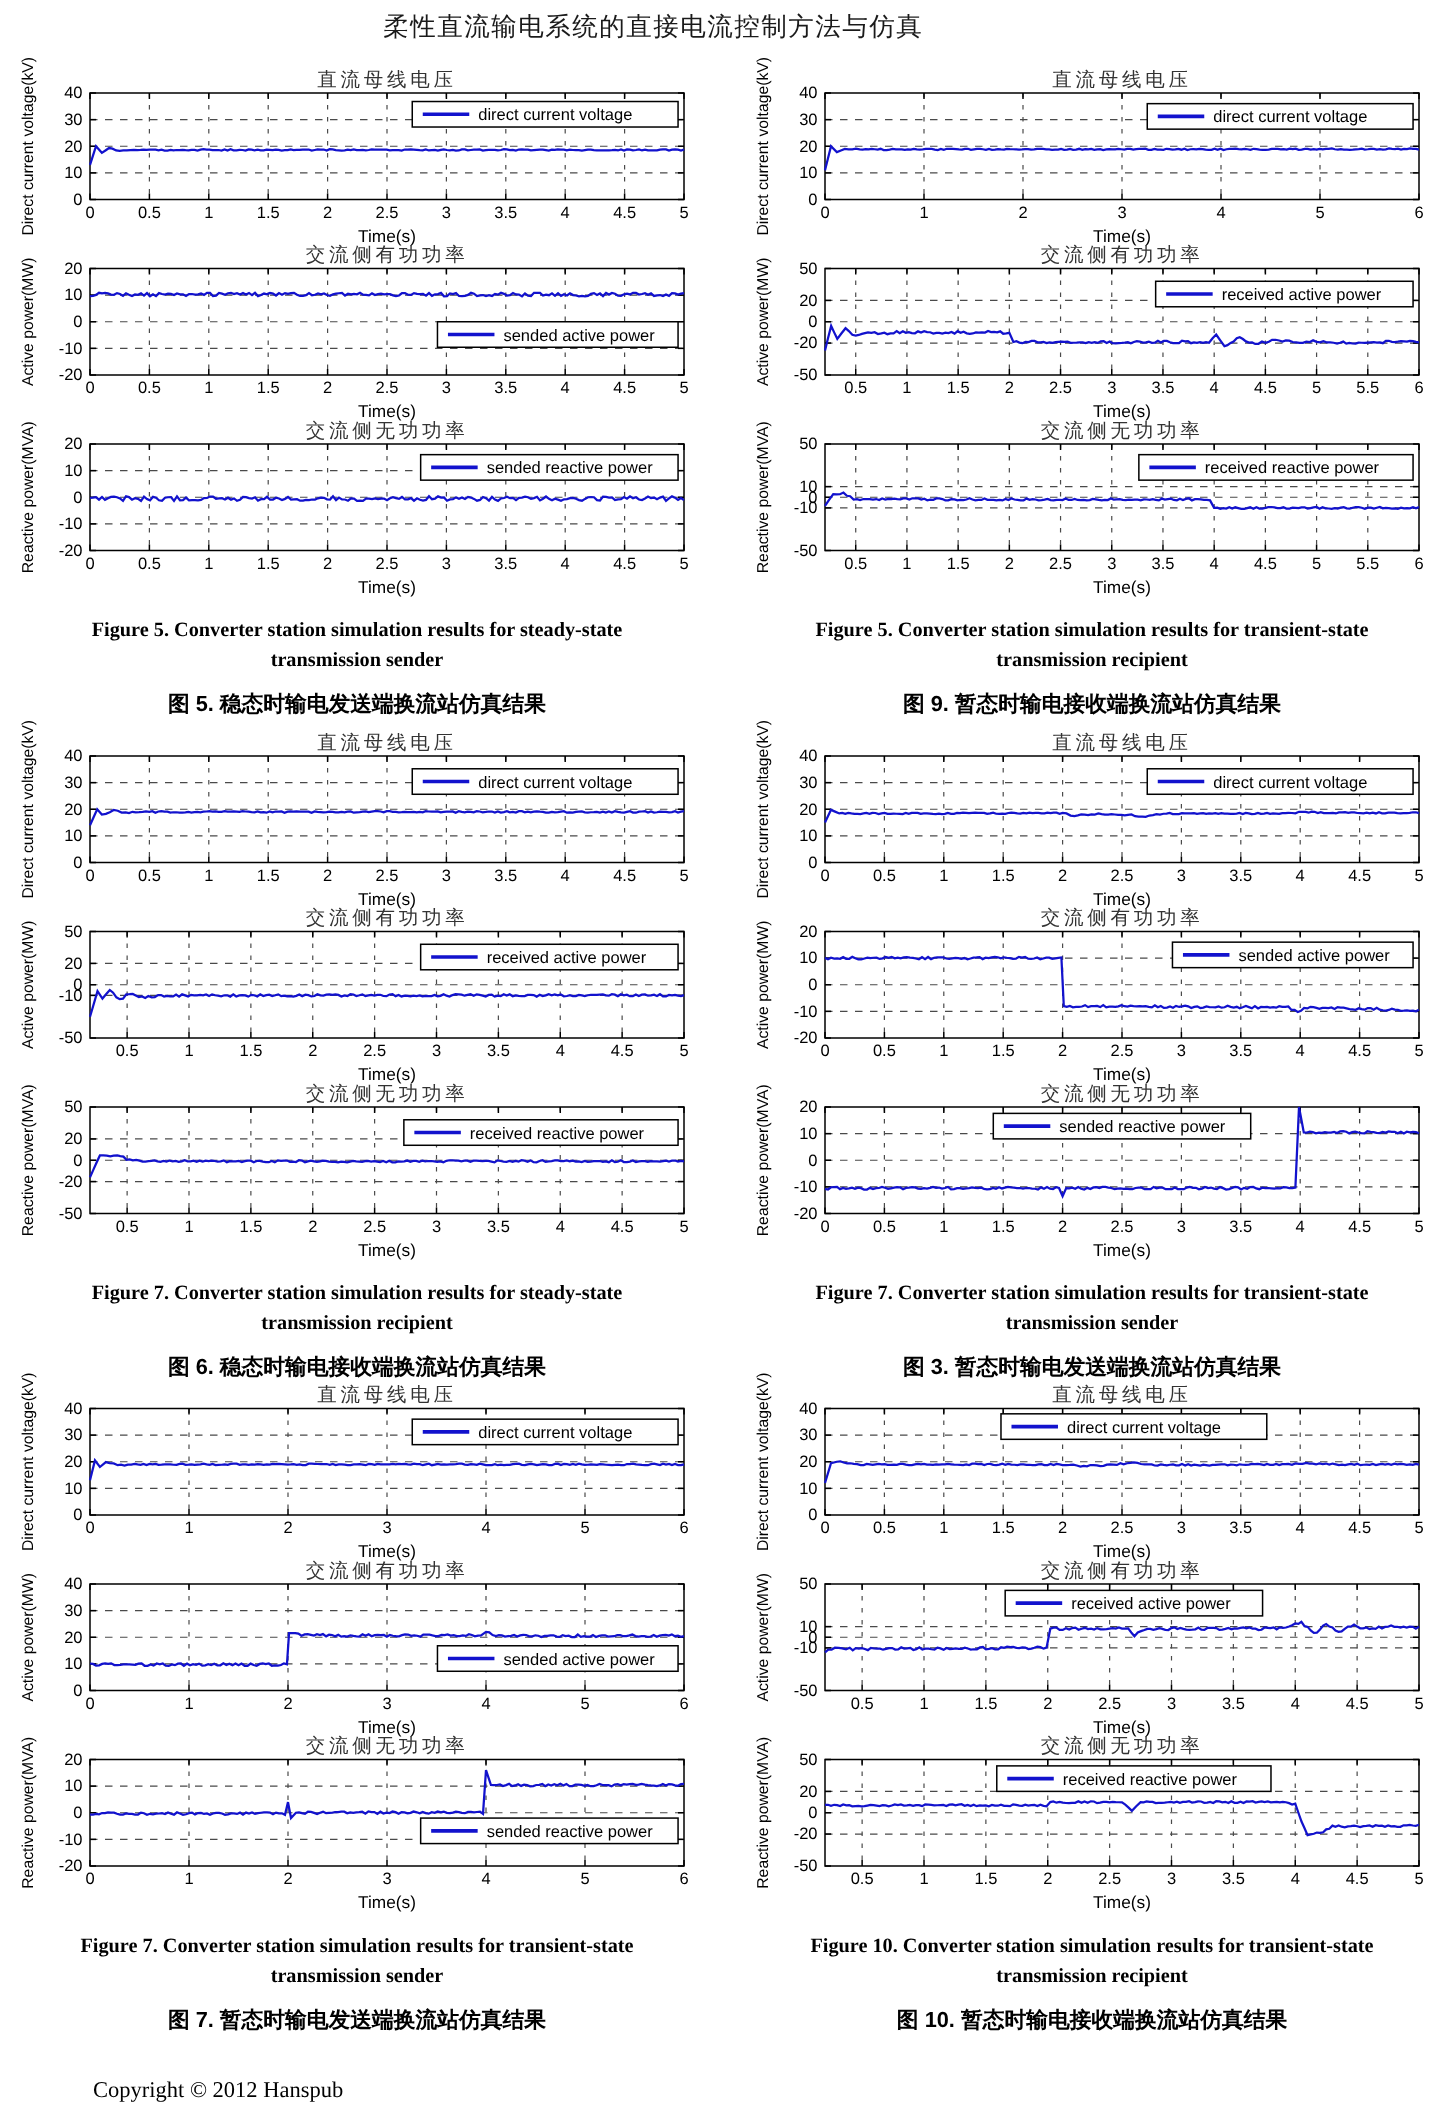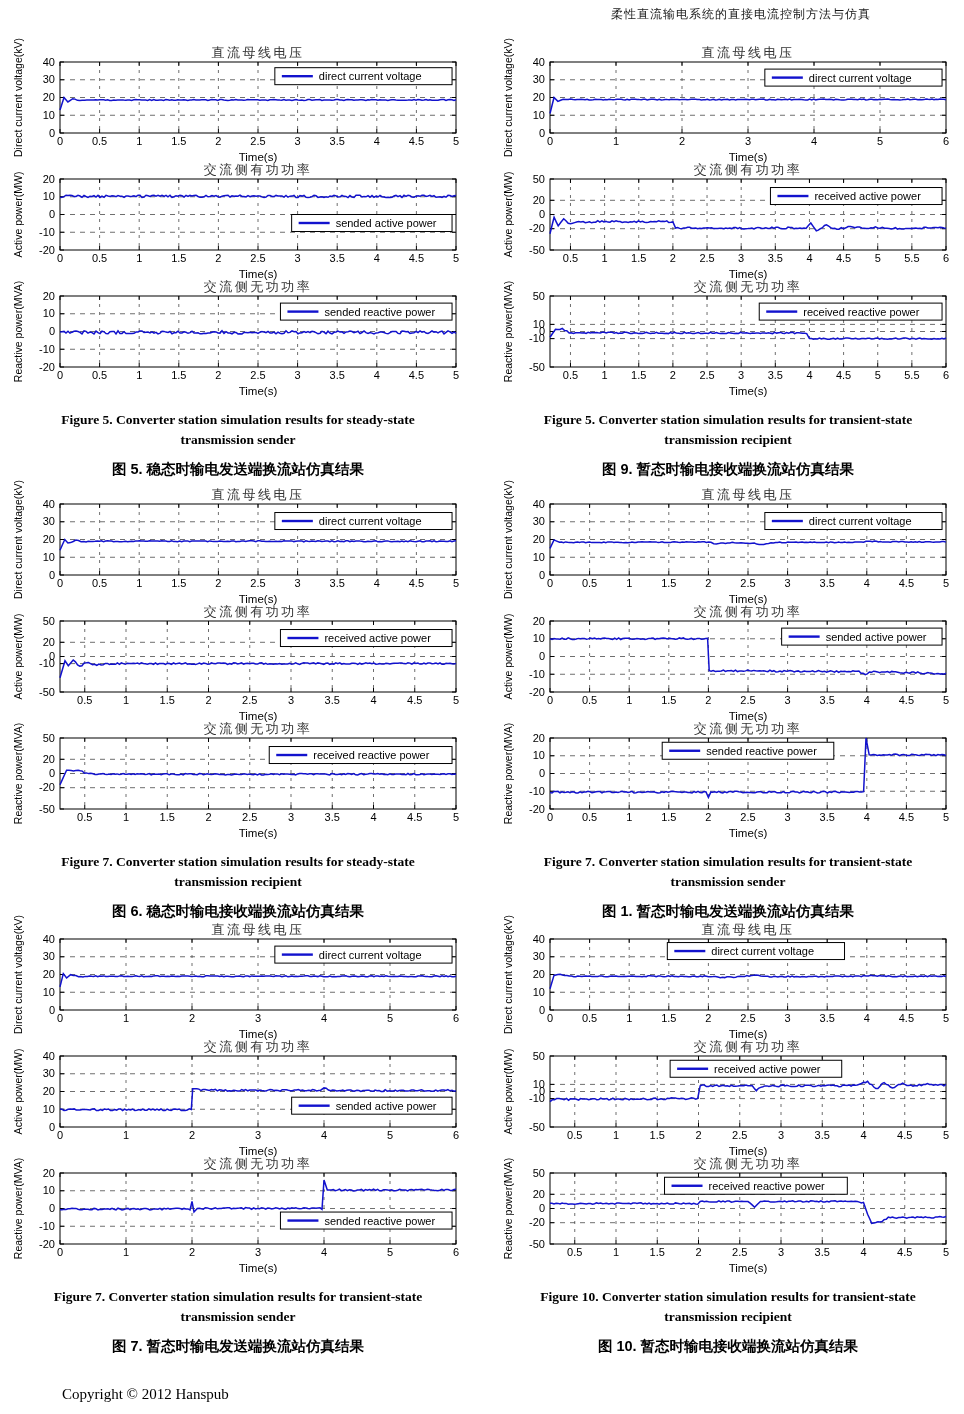--- a/index.html
+++ b/index.html
@@ -1,20 +1,20 @@
 <!DOCTYPE html>
 <html><head>
 <meta charset="utf-8">
 <style>
   html,body{margin:0;padding:0;}
   body{width:964px;height:1414px;position:relative;background:#ffffff;
        font-family:"Liberation Sans",sans-serif;}
   svg{overflow:visible;display:block;}
-  .page-header{position:absolute;top:6px;left:0;width:871px;text-align:right;
-       font-family:"Liberation Serif",serif;font-size:12px;color:#1a1a1a;letter-spacing:1px;}
+  .page-header{position:absolute;top:6px;left:0;width:871px;text-align:center;
+       font-family:"Liberation Serif",serif;font-size:17px;color:#1a1a1a;letter-spacing:1px;}
   .figure-block{position:absolute;width:452px;}
   .figure-caption{margin-top:13px;text-align:center;font-family:"Liberation Serif",serif;}
   .cap-en{font-weight:bold;font-size:13.5px;color:#000;line-height:1.45;}
   .cap-cn{font-weight:bold;font-size:14.5px;color:#000;margin-top:11px;font-family:"Liberation Sans",sans-serif;}
   .page-footer{position:absolute;top:1386px;left:0;width:964px;
        font-family:"Liberation Serif",serif;font-size:15px;color:#000;}
   .footer-left{position:absolute;left:14px;margin-left:48px;}
   .footer-right{position:absolute;right:22px;margin-top:39px;}
 </style>
 </head>
@@ -901,21 +901,21 @@
           <g>
             <rect x="160.2" y="20.259999999999998" width="171.6" height="17" fill="#ffffff" stroke="#000" stroke-width="1"></rect>
             <line x1="167.2" y1="28.759999999999998" x2="198.2" y2="28.759999999999998" stroke="#1212cd" stroke-width="2.4"></line>
             <text x="204.2" y="32.76" font-size="11" fill="#000">sended reactive power</text>
           </g>
         </svg>
       </div>
     <div class="figure-caption">
       <div class="cap-en">Figure 7. Converter station simulation results for transient-state</div>
       <div class="cap-en">transmission sender</div>
-      <div class="cap-cn">图 1.  暂态时输电发送端换流站仿真结果</div>
+      <div class="cap-cn">图 3.  暂态时输电发送端换流站仿真结果</div>
     </div>
   </div>
     <div class="figure-block" style="left: 12px; top: 923px;">
     <div>
         <svg width="452" height="117" viewBox="0 0 452 117">
           <text x="246" y="11" text-anchor="middle" font-size="13" fill="#333333" letter-spacing="2.5">直流母线电压</text>
           <line x1="114" y1="16" x2="114" y2="87" stroke="#4a4a4a" stroke-width="0.8" stroke-dasharray="3 5"></line>
           <line x1="180" y1="16" x2="180" y2="87" stroke="#4a4a4a" stroke-width="0.8" stroke-dasharray="3 5"></line>
           <line x1="246" y1="16" x2="246" y2="87" stroke="#4a4a4a" stroke-width="0.8" stroke-dasharray="3 5"></line>
           <line x1="312" y1="16" x2="312" y2="87" stroke="#4a4a4a" stroke-width="0.8" stroke-dasharray="3 5"></line>

